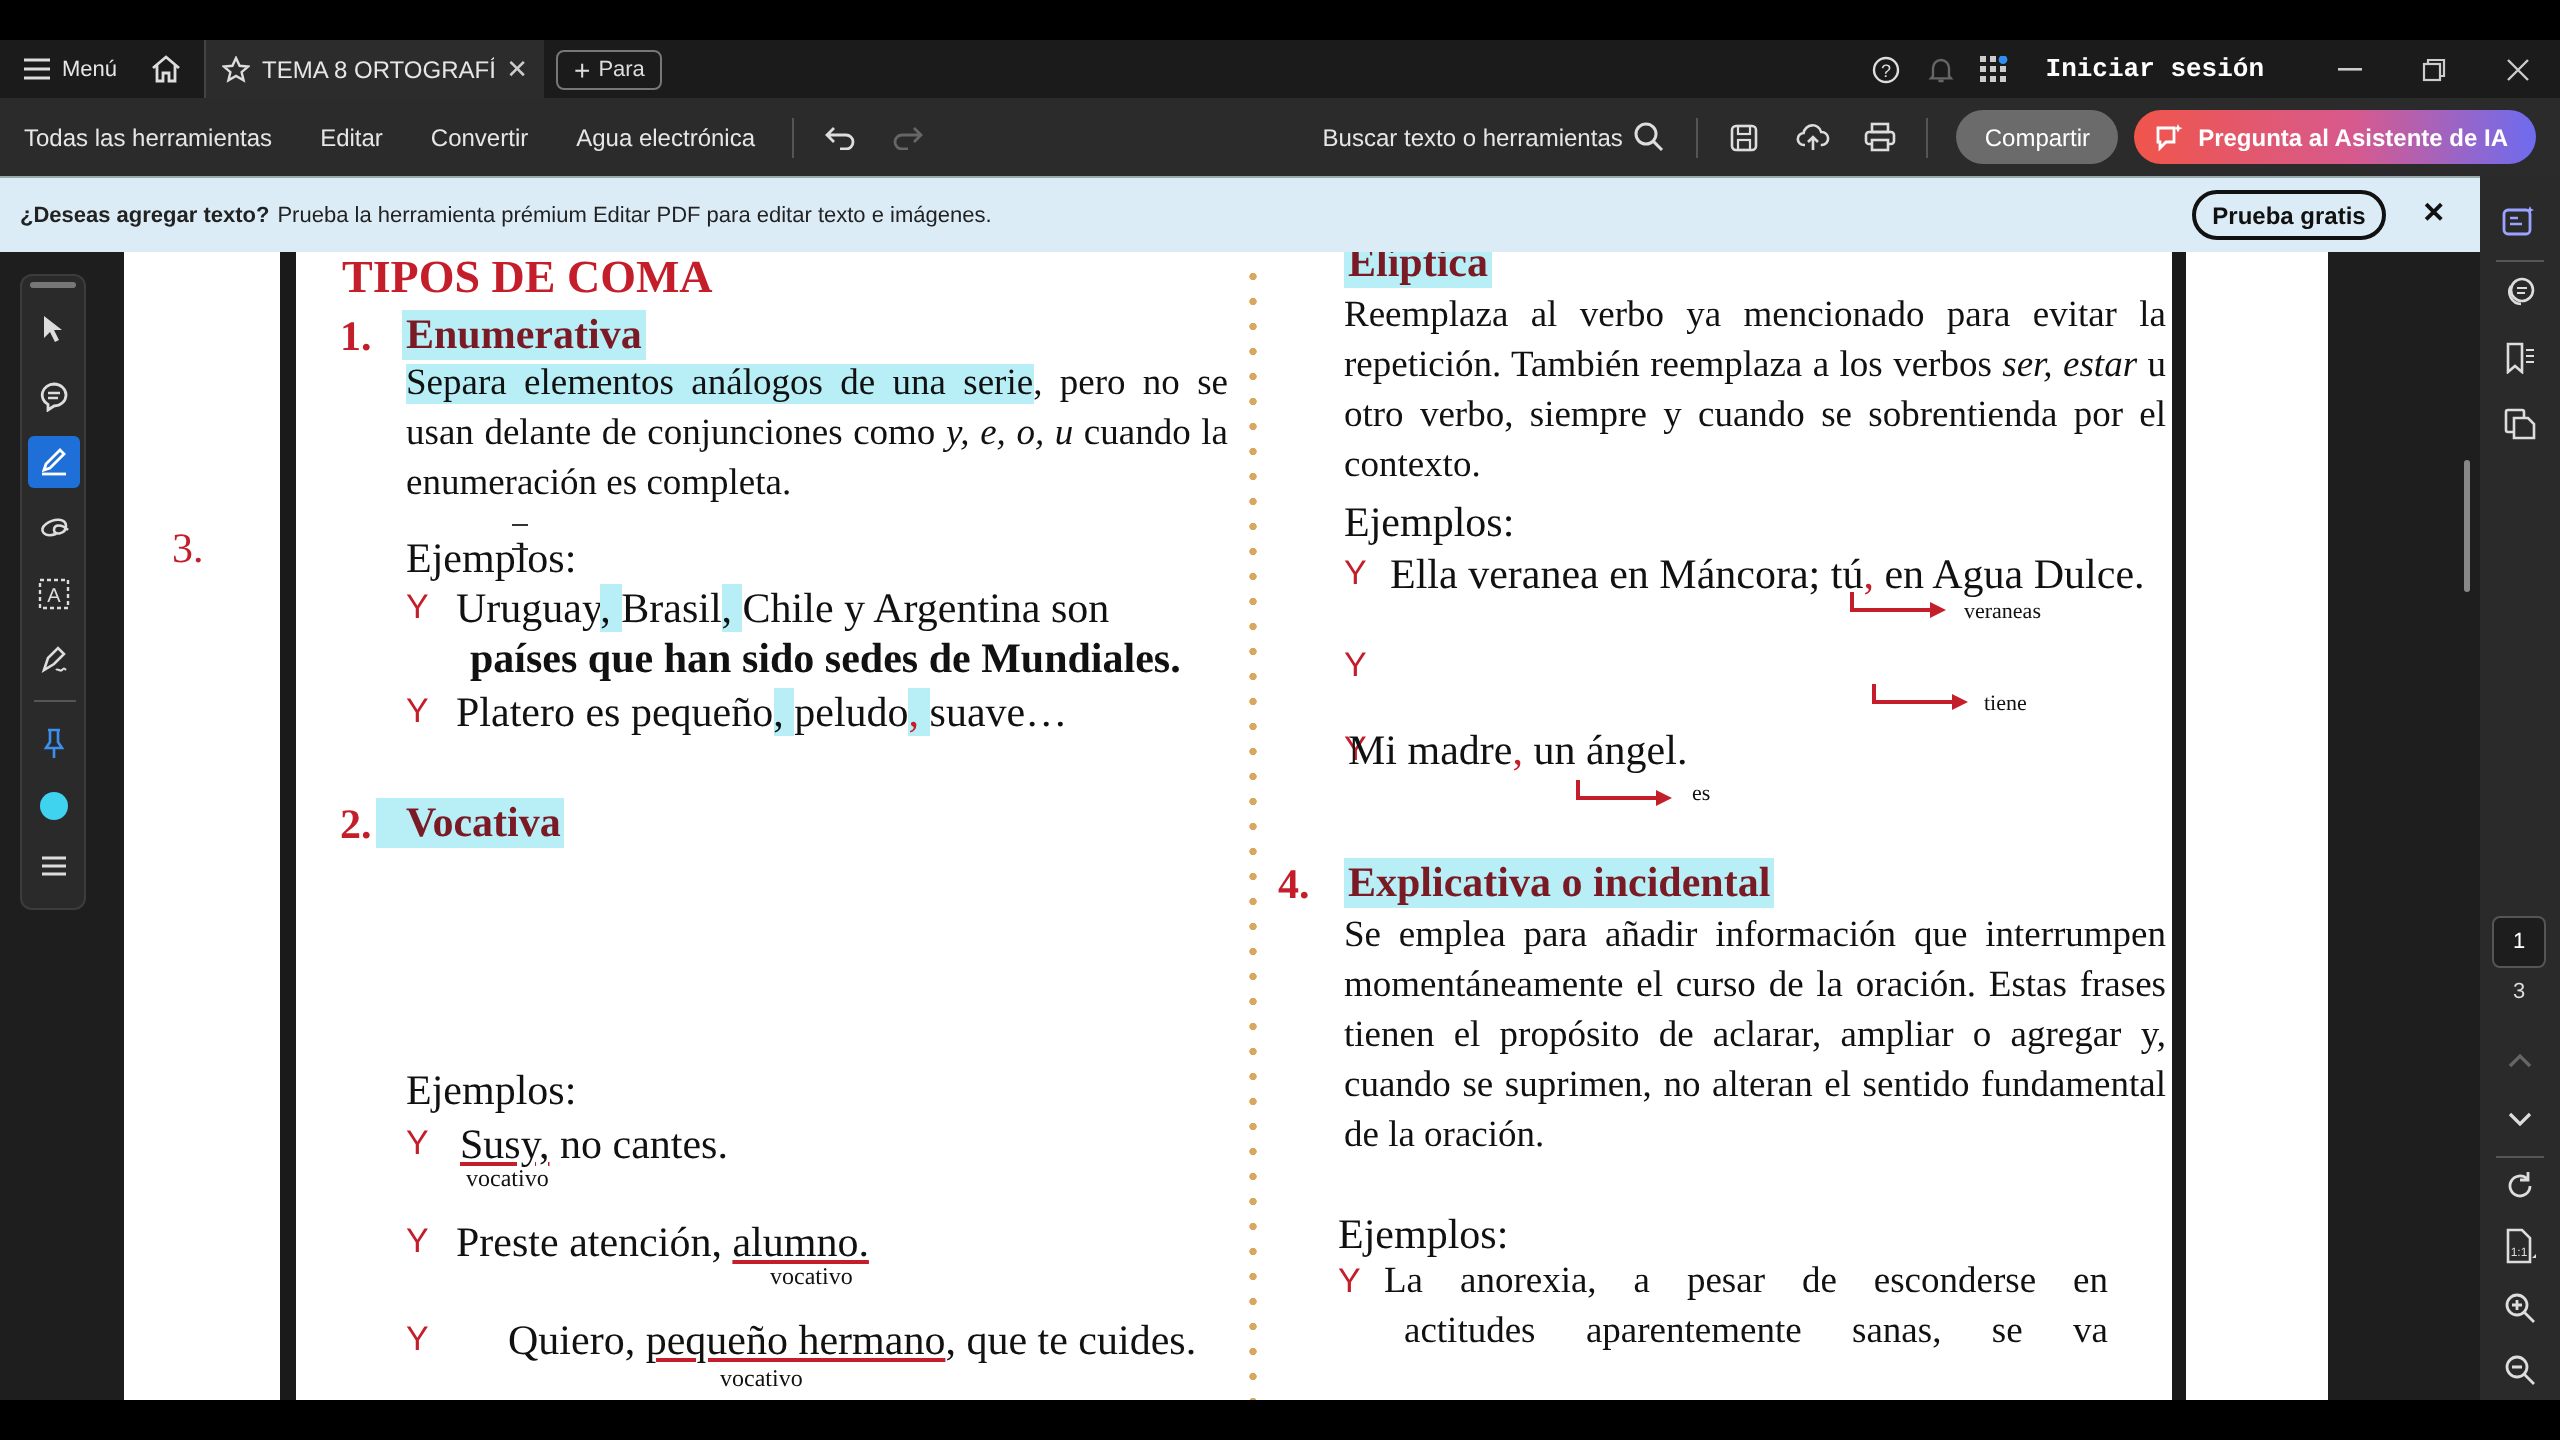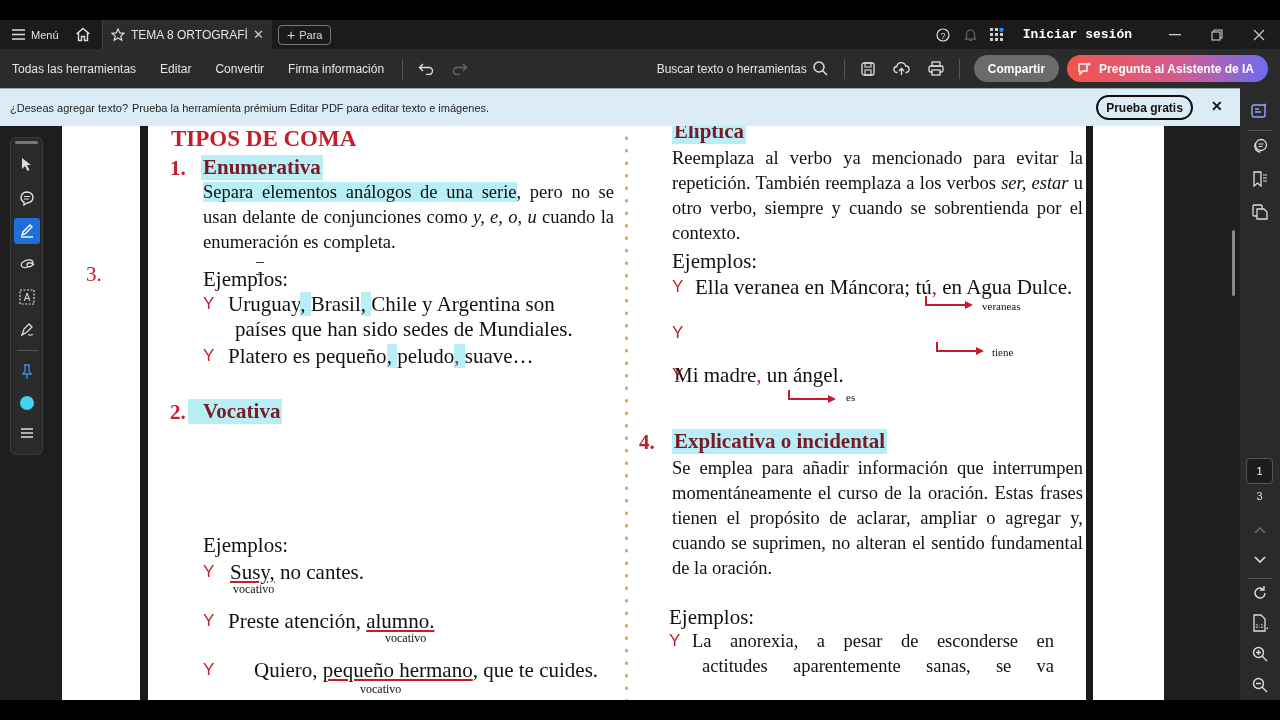--- a/index.html
+++ b/index.html
@@ -21,26 +21,26 @@
   .signin { font-weight: bold; font-size: 13px; color: #fff; margin: 0 22px 0 12px; font-family: Liberation Mono, monospace; }
   .winbtn { width: 42px; display: flex; justify-content: center; color: #ccc; }
 
   
   .toolbar { position: absolute; left: 0; top: 49px; width: 1280px; height: 39px; background: #2b2b2b; display: flex; align-items: center; color: #e6e6e6; font-size: 12px; }
   .toolbar .tl { padding: 0 12px; white-space: nowrap; }
   .toolbar .sep { width: 1px; height: 20px; background: #555; margin: 0 6px; }
   .toolbar .tool-ic { width: 34px; display: flex; justify-content: center; }
   .toolbar-right { margin-left: auto; display: flex; align-items: center; }
   .search-tools { display: flex; align-items: center; gap: 6px; padding-right: 10px; }
-  .share-btn { background: #6b6b6b; color: #fff; font-weight: bold; border-radius: 14px; height: 27px; padding: 0 14px; display: flex; align-items: center; margin-left: 8px; font-size: 12px; }
+  .share-btn { background: #6b6b6b; color: #fff; font-weight: normal; border-radius: 14px; height: 27px; padding: 0 14px; display: flex; align-items: center; margin-left: 8px; font-size: 12px; }
   .ai-btn { background: linear-gradient(90deg, #f0554a 0%, #d65a8e 55%, #6d6cf0 100%); color: #fff; font-weight: bold; border-radius: 14px; height: 27px; padding: 0 14px 0 10px; display: flex; align-items: center; gap: 6px; margin: 0 12px 0 8px; font-size: 12px; }
 
   
   .banner { position: absolute; left: 0; top: 88px; width: 1240px; height: 38px; background: #dcecf7; display: flex; align-items: center; padding-left: 10px; font-size: 11px; color: #222; border-top: 1px solid #9aa; }
-  .banner b { font-weight: normal; margin-right: 4px; }
+  .banner b { font-weight: bold; margin-right: 4px; }
   .trial-btn { position: absolute; left: 1096px; top: 6px; height: 25px; width: 97px; border: 2px solid #111; border-radius: 13px; background: #fff0; display: flex; align-items: center; justify-content: center; font-weight: bold; font-size: 12px; color: #111; }
   .banner-close { position: absolute; left: 1211px; top: 9px; font-size: 14px; font-weight: bold; color: #111; }
 
   
   .workspace { position: absolute; left: 0; top: 126px; width: 1240px; height: 574px; background: #1e1e1e; overflow: hidden; }
   .page { position: absolute; left: 62px; top: 0; width: 1102px; height: 574px; background: #fff; }
   .page-rule-left { position: absolute; left: 78px; top: 0; width: 8px; height: 574px; background: #1a1a1a; }
   .page-rule-right { position: absolute; left: 1024px; top: 0; width: 7px; height: 574px; background: #1a1a1a; }
   .dots { position: absolute; left: 562px; top: 6px; width: 5px; height: 570px; background-image: radial-gradient(circle, #d8a860 1.7px, transparent 2px); background-size: 5px 12.5px; }
 
@@ -142,21 +142,21 @@
           <path d="M1 1l10 10M11 1L1 11" stroke="#ccc" stroke-width="1.2"></path>
         </svg>
       </div>
   </div>
 </div>
 
 <div class="toolbar">
   <span class="tl">Todas las herramientas</span>
   <span class="tl">Editar</span>
   <span class="tl">Convertir</span>
-  <span class="tl">Firma información</span>
+  <span class="tl">Agua electrónica</span>
   <span class="sep"></span>
   <div class="tool-ic">
     <svg width="16" height="12" viewBox="0 0 16 12">
         <path d="M5 1L1.5 4.5 5 8M1.5 4.5H11a3.5 3.5 0 010 7H8" fill="none" stroke="#ddd" stroke-width="1.4"></path>
       </svg>
   </div>
   <div class="tool-ic">
     <svg width="16" height="12" viewBox="0 0 16 12">
         <path d="M11 1l3.5 3.5L11 8M14.5 4.5H5a3.5 3.5 0 000 7h3" fill="none" stroke="#666" stroke-width="1.4"></path>
       </svg>
@@ -219,21 +219,21 @@
 
     <div class="doc h-main" style="left:109px; top:0px;">TIPOS DE COMA</div>
 
     <div class="doc num" style="left:108px; top:30px;">1.</div>
     <div class="doc sec-title" style="left:139px; top:29px;">Enumerativa</div>
     <div class="doc para" style="left:141px; top:54px; width:411px;"><span class="hl">Separa elementos análogos de una serie</span><span>, pero no se usan delante de conjunciones como </span><i>y, e, o, u</i><span> cuando la enumeración es completa.</span></div>
 
     <div class="doc line" style="left:141px; top:141px;">Ejemplos:</div>
     <span class="bullet" style="left:141px; top:168px;">Y</span>
     <div class="doc line" style="left:166px; top:166px;"><span>Uruguay</span><span class="hl">, </span><span>Brasil</span><span class="hl">, </span><span>Chile y Argentina son</span></div>
-    <div class="doc line" style="left:173px; top:191px;">países que han sido sedes de Mundiales.</div>
+    <div class="doc line" style="left:173px; top:191px;font-weight:bold;">países que han sido sedes de Mundiales.</div>
     <span class="bullet" style="left:141px; top:220px;">Y</span>
     <div class="doc line" style="left:166px; top:218px;"><span>Platero es pequeño</span><span class="hl">, </span><span>peludo</span><span class="hl red">, </span><span>suave…</span></div>
 
     <div class="doc num" style="left:108px; top:274px;">2.</div>
     <div class="doc sec-title" style="left:126px; top:273px; padding-left:15px;">Vocativa</div>
 
     <div class="doc line" style="left:141px; top:407px;">Ejemplos:</div>
     <span class="bullet" style="left:141px; top:436px;">Y</span>
     <div class="doc line" style="left:168px; top:434px;"><span></span><span class="ul">Susy,</span><span> no cantes.</span></div>
     <div class="doc small" style="left:171px; top:456px;">vocativo</div>

